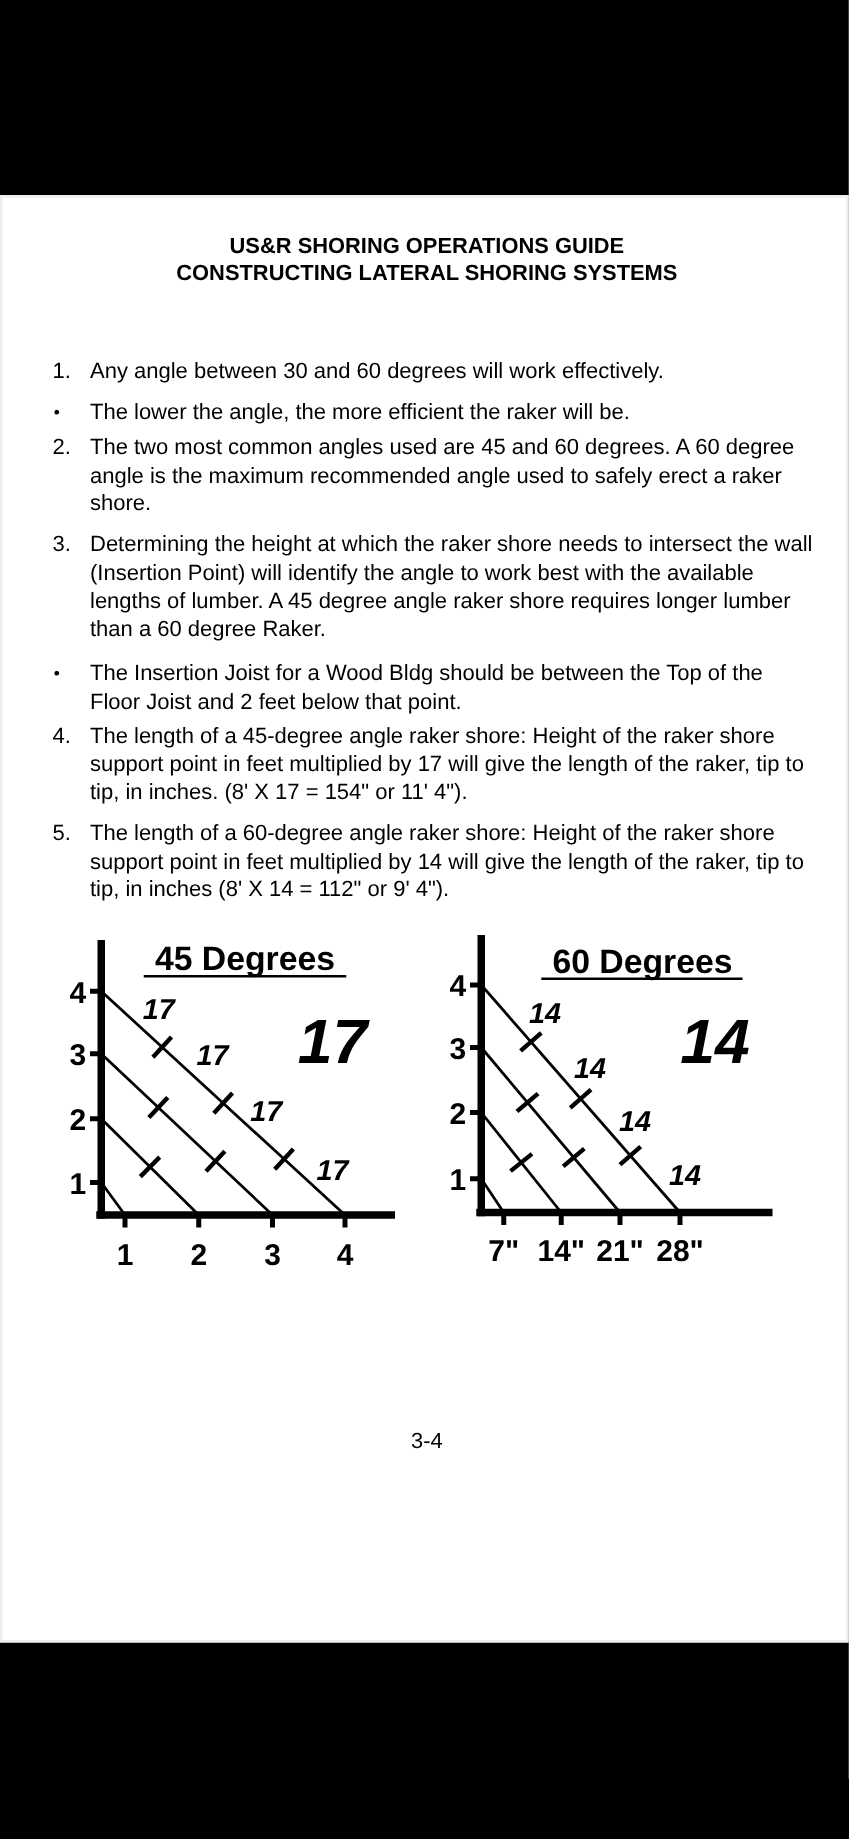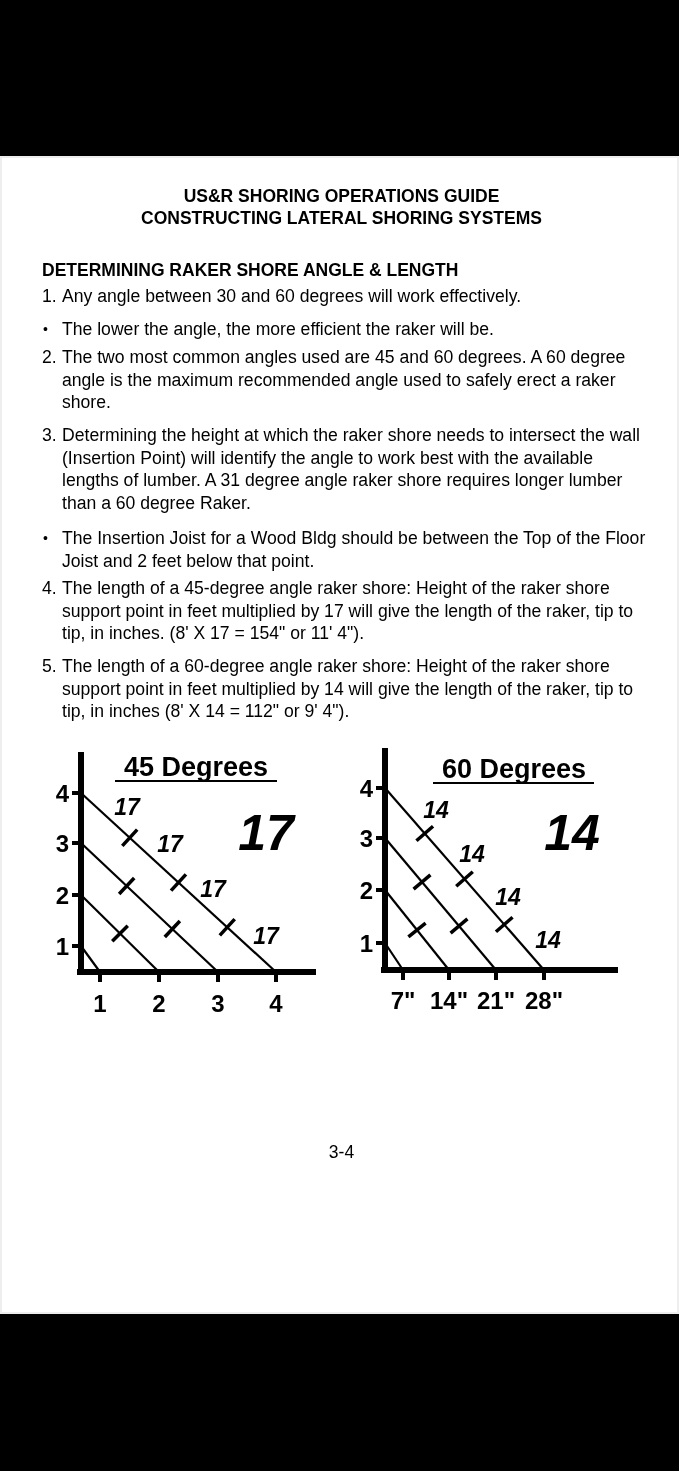--- a/index.html
+++ b/index.html
@@ -17,53 +17,52 @@
   }
   .title1 { top: 27px; }
   .title2 { top: 49px; }
   .section-heading {
     position: absolute; left: 40px; top: 101px; font-weight: bold; font-size: 17.5px; line-height: 22px;
   }
   .item {
     position: absolute; left: 40px; width: 610px; font-size: 17.6px; line-height: 22.6px;
   }
   .item .marker { position: absolute; left: 0; top: 0; width: 28px; }
-  .item .body { margin-left: 20px; display: block; }
+  .item .body { margin-left: 30px; display: block; }
   .item .bullet { font-size: 14px; left: 1px; }
   b { font-weight: normal; }
   .page-number {
     position: absolute; left: 0; width: 679px; top: 984px; text-align: center; font-size: 17.5px;
   }
   svg.diagram { position: absolute; left: 0; top: 0; overflow: visible; }
   .dtext { font-family: "Liberation Sans", sans-serif; font-weight: bold; }
 </style>
 </head>
 <body>
 
 <div class="page">
   <div class="title title1">US&amp;R SHORING OPERATIONS GUIDE</div>
   <div class="title title2">CONSTRUCTING LATERAL SHORING SYSTEMS</div>
-  <div class="section-heading">DETERMINING RAKER SHORE ANGLE &amp; LENGTH</div>
 
   <div id="items">
       <div class="item" style="top: 127px;">
         <span class="marker">1.</span>
         <span class="body"><span>Any angle between 30 and 60 degrees will work effectively.</span></span>
       </div>
       <div class="item" style="top: 160px;">
         <span class="marker bullet">•</span>
         <span class="body"><span>The lower the angle, the more efficient the raker will be.</span></span>
       </div>
       <div class="item" style="top: 188px;">
         <span class="marker">2.</span>
         <span class="body"><span>The two most common angles used are 45 and 60 degrees. A 60 degree angle is the maximum recommended angle used to safely erect a raker shore.</span></span>
       </div>
       <div class="item" style="top: 266px;">
         <span class="marker">3.</span>
-        <span class="body"><span>Determining the height at which the raker shore needs to intersect the wall </span><b>(Insertion Point</b><span>) will identify the angle to work best with the available lengths of lumber. A 31 degree angle raker shore requires longer lumber than a 60 degree Raker.</span></span>
+        <span class="body"><span>Determining the height at which the raker shore needs to intersect the wall </span><b>(Insertion Point</b><span>) will identify the angle to work best with the available lengths of lumber. A 45 degree angle raker shore requires longer lumber than a 60 degree Raker.</span></span>
       </div>
       <div class="item" style="top: 369px;">
         <span class="marker bullet">•</span>
         <span class="body"><span>The </span><b>Insertion Joist</b><span> for a Wood Bldg should be between the Top of the Floor Joist and 2 feet below that point.</span></span>
       </div>
       <div class="item" style="top: 419px;">
         <span class="marker">4.</span>
         <span class="body"><span>The length of a 45-degree angle raker shore: Height of the raker shore support point in feet multiplied by 17 will give the length of the raker, tip to tip, in inches. (8' X 17 = 154" or 11' 4").</span></span>
       </div>
       <div class="item" style="top: 497px;">

